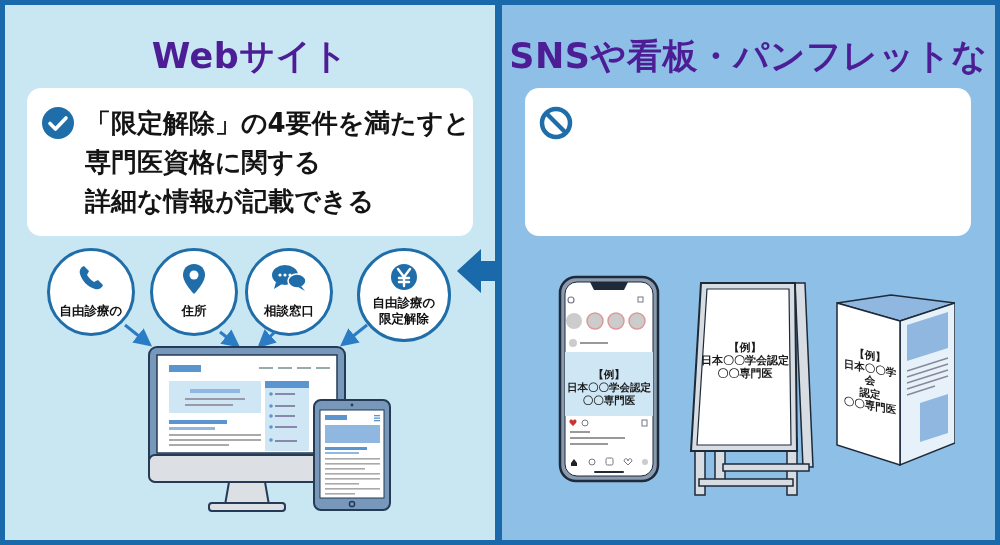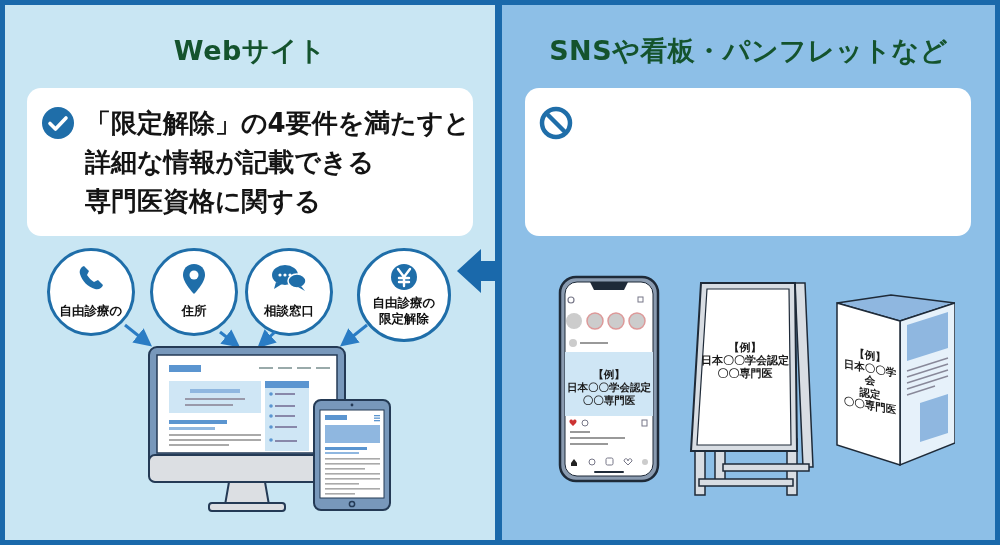--- a/index.html
+++ b/index.html
@@ -2,21 +2,21 @@
 <html><head>
 <meta charset="utf-8">
 <style>
   * { box-sizing: border-box; margin: 0; padding: 0; }
   body { width: 1000px; height: 545px; overflow: hidden; background: #1a69ab; font-family: "DejaVu Sans", "Liberation Sans", sans-serif; }
   .frame { position: absolute; left: 0; top: 0; width: 1000px; height: 545px; border: 5px solid #1a69ab; background: #1a69ab; }
   .panel { position: absolute; top: 5px; height: 535px; overflow: hidden; }
   .panel.left { left: 5px; width: 490px; background: #c9e6f3; }
   .panel.right { left: 502px; width: 493px; background: #8dbfe7; }
   .divider { position: absolute; left: 495px; top: 5px; width: 7px; height: 535px; background: #1a69ab; }
-  .heading { position: absolute; top: 28px; left: 0; width: 100%; text-align: center; font-size: 27px; font-weight: bold; color: #14532d; letter-spacing: 0.5px; }
+  .heading { position: absolute; top: 28px; left: 0; width: 100%; text-align: center; font-size: 35px; font-weight: bold; color: #4c1d95; letter-spacing: 0.5px; }
   .card { position: absolute; top: 83px; background: #fff; border-radius: 14px; width: 446px; height: 148px; }
   .panel.left .card { left: 22px; }
   .panel.right .card { left: 23px; }
   .card-icon { position: absolute; left: 14px; top: 18px; width: 34px; height: 34px; }
   .card-text { position: absolute; left: 58px; top: 16px; font-size: 26px; font-weight: bold; color: #141414; line-height: 39px; white-space: nowrap; }
   .bubble { position: absolute; width: 88px; height: 88px; border-radius: 50%; background: #fff; border: 3px solid #1f6ea9; text-align: center; }
   .bubble .bicon { position: absolute; left: 50%; top: 12px; transform: translateX(-50%); }
   .bubble .blabel { position: absolute; left: 0; width: 100%; font-size: 12.5px; font-weight: bold; color: #111; line-height: 15px; }
   .arrow-left { position: absolute; left: 457px; top: 247px; }
   svg { display: block; }
@@ -32,22 +32,22 @@
 
   <div class="card">
     <div class="card-icon">
       <svg width="34" height="34" viewBox="0 0 34 34">
           <circle cx="17" cy="17" r="16" fill="#1f6ea9"></circle>
           <path d="M9 17.5 L14.5 23 L25 12" stroke="#fff" stroke-width="3.6" fill="none" stroke-linecap="round" stroke-linejoin="round"></path>
         </svg>
     </div>
     <div class="card-text">
       <div>「限定解除」の4要件を満たすと</div>
+      <div>専門医資格に関する</div>
       <div>詳細な情報が記載できる</div>
-      <div>専門医資格に関する</div>
     </div>
   </div>
 
   <div class="bubble" style="left:42px;top:243px;">
     <span class="bicon">
       <svg width="30" height="30" viewBox="0 0 30 30">
           <path d="M8 3 C5 4 3 7 4 11 C6 18 12 24 19 26 C23 27 26 25 27 22 L22 17 L18 19 C15 17 13 15 11 12 L13 8 Z" fill="#1f6ea9"></path>
         </svg>
     </span>
     <div class="blabel" style="top:52px;">自由診療の</div>

